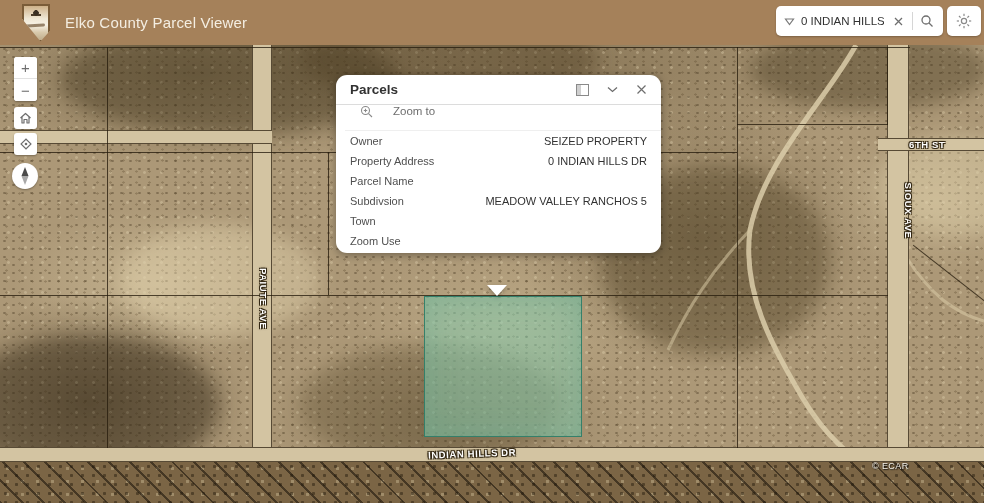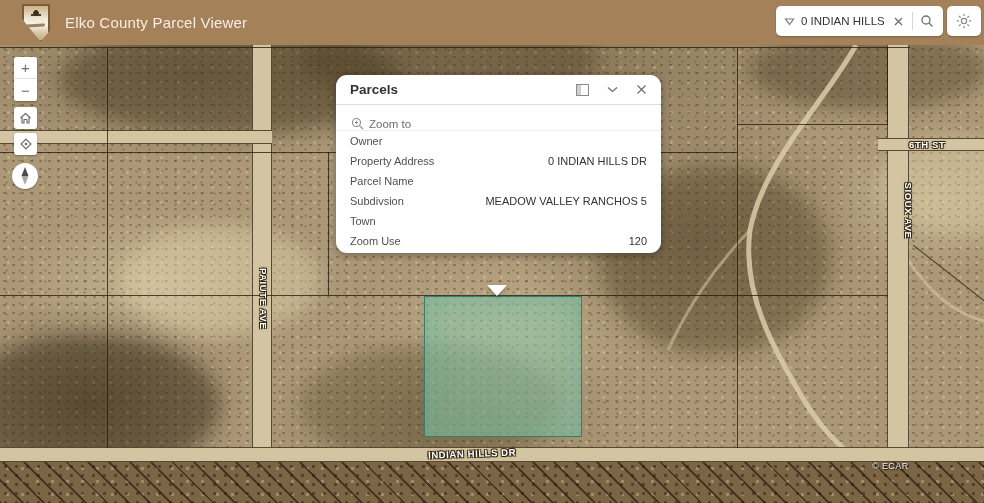--- a/index.html
+++ b/index.html
@@ -123,21 +123,21 @@
     position:absolute; left:487px; top:240px; width:0; height:0; z-index:30;
     border-left:10px solid transparent; border-right:10px solid transparent; border-top:11px solid #fff;
     filter:drop-shadow(0 2px 2px rgba(0,0,0,.25));
   }
   .popup-header { height:30px; display:flex; align-items:center; padding:0 14px; border-bottom:1px solid #dcdcdc; }
   .popup-title { font-size:13.5px; font-weight:600; color:#323232; flex:1; }
   .popup-hicons { display:flex; align-items:center; gap:18px; }
   .ph-icon { cursor:pointer; display:flex; align-items:center; justify-content:center; color:#6e6e6e; }
   .dock-icon { width:13px; height:12px; border:1.2px solid #8a8a8a; position:relative; }
   .dock-icon::before { content:""; position:absolute; left:0; top:0; width:4px; height:100%; background:#cfcfcf; }
-  .zoomto-row { height:26px; display:flex; align-items:flex-end; gap:5px; padding:0 15px; border-bottom:1px solid #efefef; cursor:pointer; }
+  .zoomto-row { height:26px; display:flex; align-items:flex-start; gap:20px; padding:0 15px; border-bottom:1px solid #efefef; cursor:pointer;margin-left:9px; }
   .zoomto-label { font-size:11.5px; color:#6e6e6e; }
   .field-row { height:20px; display:flex; align-items:center; padding:0 14px; }
   .field-label { font-size:11px; color:#4f4f4f; flex:0 0 auto; }
   .field-value { font-size:11px; color:#323232; flex:1; text-align:right; white-space:nowrap; }
 </style>
 </head>
 <body>
 
 <div class="app">
 
@@ -272,40 +272,40 @@
         <svg width="13" height="13" viewBox="0 0 13 13">
           <circle cx="5.5" cy="5.5" r="4" fill="none" stroke="#8a8a8a" stroke-width="1.1"></circle>
           <path d="M3.8 5.5 L7.2 5.5 M5.5 3.8 L5.5 7.2" stroke="#8a8a8a" stroke-width="1.1"></path>
           <path d="M8.6 8.6 L12 12" stroke="#8a8a8a" stroke-width="1.1"></path>
         </svg>
         <span class="zoomto-label">Zoom to</span>
       </div>
       <div class="popup-fields">
         <div class="field-row">
           <span class="field-label">Owner</span>
+          <span class="field-value">SEIZED PROPERTY</span>
         </div>
         <div class="field-row">
           <span class="field-label">Property Address</span>
           <span class="field-value">0 INDIAN HILLS DR</span>
         </div>
         <div class="field-row">
           <span class="field-label">Parcel Name</span>
           <span class="field-value"></span>
         </div>
         <div class="field-row">
           <span class="field-label">Subdivsion</span>
           <span class="field-value">MEADOW VALLEY RANCHOS 5</span>
         </div>
         <div class="field-row">
           <span class="field-label">Town</span>
           <span class="field-value"></span>
         </div>
         <div class="field-row">
           <span class="field-label">Zoom Use</span>
-          <span class="field-value">120</span>
         </div>
         <div class="field-row">
           <span class="field-label">Zone</span>
           <span class="field-value">AR</span>
         </div>
       </div>
     </div>
     <div class="popup-pointer"></div>
 
   </div>

